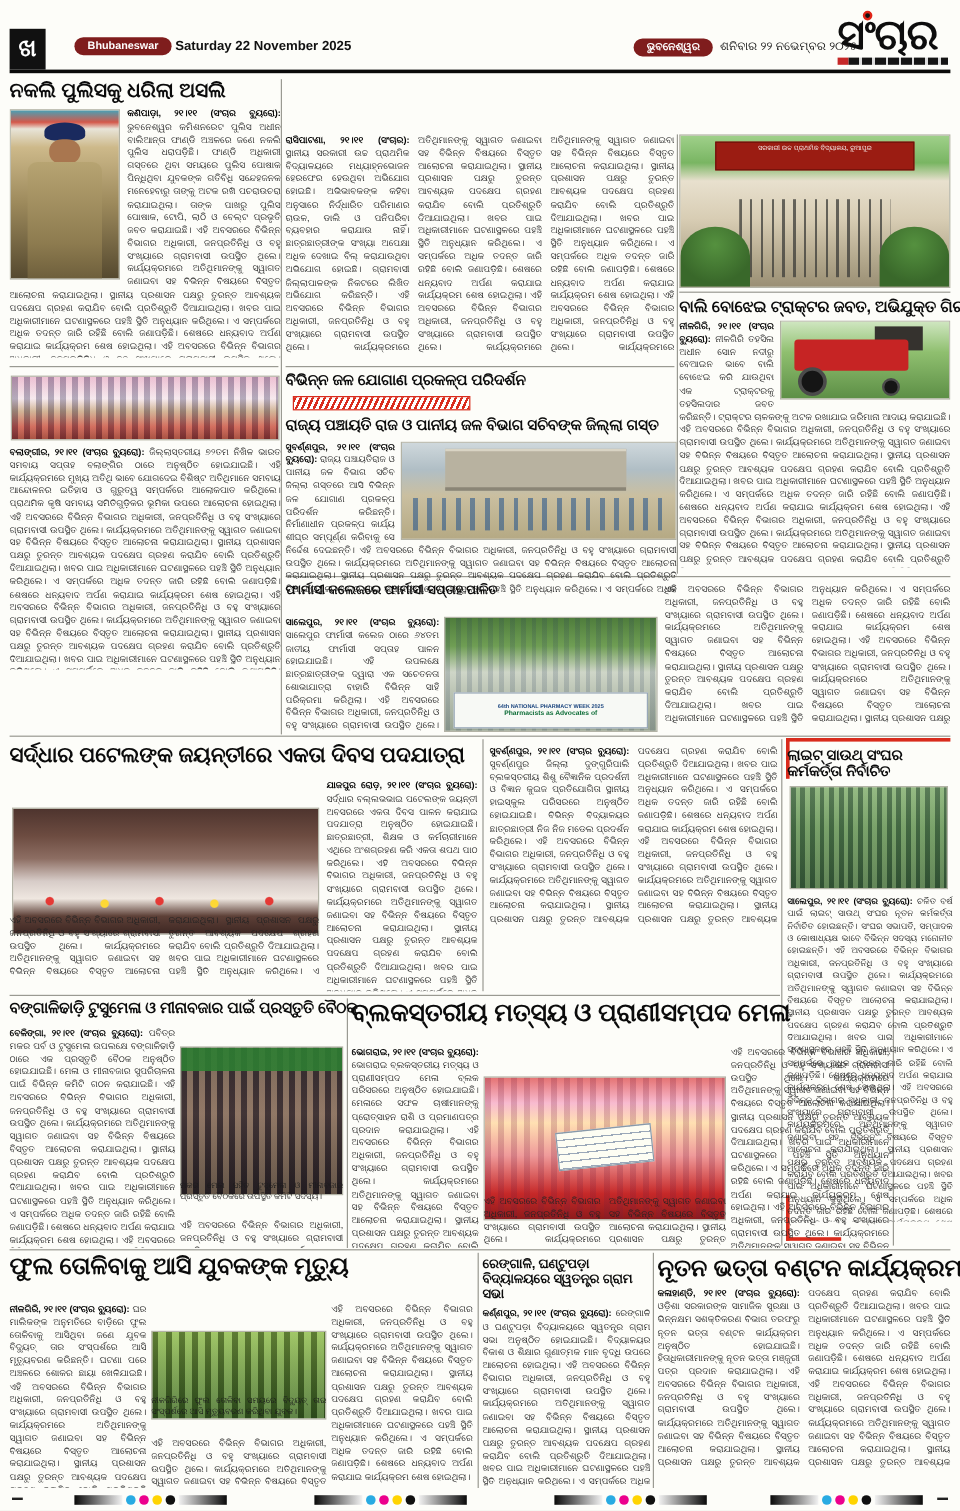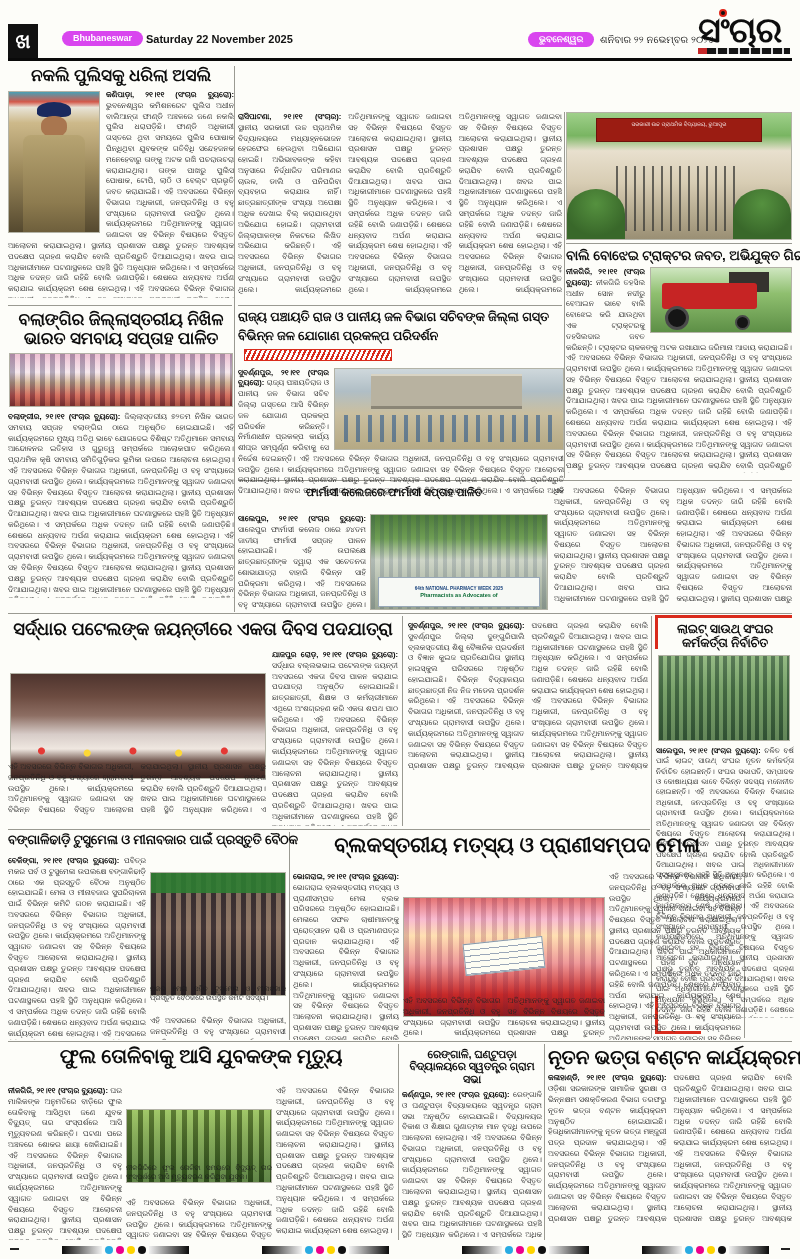--- a/index.html
+++ b/index.html
@@ -1,20 +1,20 @@
 <!DOCTYPE html>
 <html><head>
 <meta charset="utf-8">
 <style>
   *{margin:0;padding:0;box-sizing:border-box}
   html,body{background:#e9e9e4}
   #page{position:relative;width:800px;height:1259px;margin:0 auto;background:#fdfdf9;
         font-family:"Liberation Sans","DejaVu Sans",sans-serif;color:#111;overflow:hidden}
   .abs{position:absolute}
-  .hl{font-weight:bold;color:#0b0b0b;line-height:1.12;text-align:center;letter-spacing:-.2px}
+  .hl{font-weight:bold;color:#0b0b0b;line-height:1.12;letter-spacing:-.2px}
   .body-txt{font-size:7.6px;line-height:1.42;text-align:justify;color:#232323;overflow:hidden}
   .dl{font-weight:bold;color:#000}
   .c2{column-count:2;column-gap:7px}
   .c3{column-count:3;column-gap:7px}
   .vr{background:#9a9a92;width:1px}
   .hr{background:#9a9a92;height:1px}
   .red{background:#d92b1c}
   .ph{position:relative;overflow:hidden;border:1px solid #b3b3a6}
   
   .ph-police{background:linear-gradient(180deg,#49a0b5 0%,#d4584a 7%,#e8e4d8 11%,#cdb98a 22%,#9d8a5c 55%,#55492f 100%)}
@@ -43,21 +43,21 @@
   .pb1{font-size:4.6px;font-weight:bold;color:#16417c}
   .pb2{font-size:5.6px;font-weight:bold;color:#0b6b35}
   .ph-stage{background:radial-gradient(circle at 12% 74%,#e53935 0 3px,transparent 4px),radial-gradient(circle at 30% 76%,#fdd835 0 3px,transparent 4px),radial-gradient(circle at 48% 74%,#e53935 0 3px,transparent 4px),radial-gradient(circle at 66% 76%,#fdd835 0 3px,transparent 4px),radial-gradient(circle at 84% 74%,#e53935 0 3px,transparent 4px),linear-gradient(180deg,#4e342e 0%,#6d4c41 22%,#8d6e63 40%,#d7ccc8 58%,#efe7e0 72%,#5d4037 86%,#3e2723 100%)}
   .ph-laity{background:repeating-linear-gradient(90deg,rgba(20,30,50,.35) 0 4px,rgba(240,240,235,.2) 4px 8px),linear-gradient(180deg,#7fae6b 0%,#5c8f4a 40%,#3f6b33 100%)}
   .ph-tusu{background:linear-gradient(180deg,rgba(46,125,50,.9) 0 16%,transparent 16%),repeating-linear-gradient(90deg,rgba(10,10,25,.5) 0 5px,rgba(205,185,155,.28) 5px 10px),linear-gradient(180deg,#5d4a42 0%,#7a5f52 45%,#3c2f28 100%)}
   .ph-mela{background:repeating-linear-gradient(90deg,rgba(120,30,60,.22) 0 5px,transparent 5px 11px),linear-gradient(180deg,#e57373 0%,#f8bbd0 18%,#ffe0b2 32%,#ef9a9a 55%,#c62828 82%,#8e1b1b 100%)}
   .mc{position:absolute;left:30%;top:36%;width:40%;height:27%;background:#fdfdf3;border:1px solid #8899aa;
       transform:rotate(-6deg);background-image:repeating-linear-gradient(180deg,transparent 0 5px,#9aa7b8 5px 6px)}
   .ph-crowd{background:repeating-linear-gradient(90deg,rgba(30,25,20,.42) 0 5px,rgba(225,212,190,.26) 5px 11px),linear-gradient(180deg,#8bc34a 0%,#689f38 35%,#33691e 100%)}
   
-  .pill{background:#d946ef;color:#fff;font-size:9px;font-weight:bold;border-radius:9px;padding:2px 11px;line-height:1.2;display:inline-block}
+  .pill{background:#7f1d1d;color:#fff;font-size:9px;font-weight:bold;border-radius:9px;padding:2px 11px;line-height:1.2;display:inline-block}
   .masthead{font-size:35px;font-weight:bold;letter-spacing:-1px;line-height:1;color:#0d0d0d;position:relative}
   .red-ring{position:absolute;left:21px;top:-3px;width:8px;height:8px;border:2.5px solid #e02417;border-radius:50%;background:#111}
   .tagline{height:6px;width:92px;margin-top:1px;border-left:9px solid #c62828;
            background:repeating-linear-gradient(90deg,#151515 0 9px,#ddd 9px 11px)}
   .hatch{display:inline-block;width:148px;height:12px;vertical-align:middle;margin-left:6px;border:1px solid #d92b1c;
          background:repeating-linear-gradient(115deg,#d92b1c 0 2px,#fff 2px 4.5px)}
   .kick{font-weight:bold;font-size:12.8px;line-height:1.45;color:#0b0b0b;letter-spacing:-.2px}
   .cap-txt{font-size:7px;line-height:1.35;color:#1c1c1c;text-align:justify;overflow:hidden}
   
   .cal{position:absolute;top:1245px;height:9px;display:flex;align-items:center;gap:3px}
@@ -108,21 +108,20 @@
       <div class="ph ph-police" style="float:left;width:92px;height:142px;margin:1px 6px 2px 0">
         <div class="p-cap"></div>
         <div class="p-face"></div>
         <div class="p-uni"></div>
       </div>
       <span class="dl">କଣିପାଡ଼ା, ୨୧।୧୧ (ସଂଚାର ବ୍ୟୁରୋ): </span><span>ଭୁବନେଶ୍ୱର କମିଶନରେଟ ପୁଲିସ ଅଧୀନ ବାଲିଆନ୍ତା ଫାଣ୍ଡି ଅଞ୍ଚଳରେ ଜଣେ ନକଲି ପୁଲିସ ଧରାପଡ଼ିଛି। ଫାଣ୍ଡି ଅଧିକାରୀ ଗସ୍ତରେ ଥିବା ସମୟରେ ପୁଲିସ ପୋଷାକ ପିନ୍ଧିଥିବା ଯୁବକଙ୍କ ଗତିବିଧି ସନ୍ଦେହଜନକ ମନେହେବାରୁ ତାଙ୍କୁ ଅଟକ ରଖି ପଚରାଉଚରା କରାଯାଇଥିଲା। ତାଙ୍କ ପାଖରୁ ପୁଲିସ ପୋଷାକ, ଟୋପି, ଲାଠି ଓ ବେଲ୍ଟ ପ୍ରଭୃତି ଜବତ କରାଯାଇଛି। ଏହି ଅବସରରେ ବିଭିନ୍ନ ବିଭାଗର ଅଧିକାରୀ, ଜନପ୍ରତିନିଧି ଓ ବହୁ ସଂଖ୍ୟାରେ ଗ୍ରାମବାସୀ ଉପସ୍ଥିତ ଥିଲେ। କାର୍ଯ୍ୟକ୍ରମରେ ଅତିଥିମାନଙ୍କୁ ସ୍ୱାଗତ ଜଣାଇବା ସହ ବିଭିନ୍ନ ବିଷୟରେ ବିସ୍ତୃତ ଆଲୋଚନା କରାଯାଇଥିଲା। ସ୍ଥାନୀୟ ପ୍ରଶାସନ ପକ୍ଷରୁ ତୁରନ୍ତ ଆବଶ୍ୟକ ପଦକ୍ଷେପ ଗ୍ରହଣ କରାଯିବ ବୋଲି ପ୍ରତିଶ୍ରୁତି ଦିଆଯାଇଥିଲା। ଖବର ପାଇ ଅଧିକାରୀମାନେ ଘଟଣାସ୍ଥଳରେ ପହଞ୍ଚି ସ୍ଥିତି ଅନୁଧ୍ୟାନ କରିଥିଲେ। ଏ ସମ୍ପର୍କରେ ଅଧିକ ତଦନ୍ତ ଜାରି ରହିଛି ବୋଲି ଜଣାପଡ଼ିଛି। ଶେଷରେ ଧନ୍ୟବାଦ ଅର୍ପଣ କରାଯାଇ କାର୍ଯ୍ୟକ୍ରମ ଶେଷ ହୋଇଥିଲା। ଏହି ଅବସରରେ ବିଭିନ୍ନ ବିଭାଗର ଅଧିକାରୀ, ଜନପ୍ରତିନିଧି ଓ ବହୁ ସଂଖ୍ୟାରେ ଗ୍ରାମବାସୀ ଉପସ୍ଥିତ ଥିଲେ। କାର୍ଯ୍ୟକ୍ରମରେ ଅତିଥିମାନଙ୍କୁ ସ୍ୱାଗତ ଜଣାଇବା ସହ ବିଭିନ୍ନ ବିଷୟରେ ବିସ୍ତୃତ ଆଲୋଚନା କରାଯାଇଥିଲା। ସ୍ଥାନୀୟ ପ୍ରଶାସନ ପକ୍ଷରୁ ତୁରନ୍ତ ଆବଶ୍ୟକ ପଦକ୍ଷେପ ଗ୍ରହଣ କରାଯିବ ବୋଲି ପ୍ରତିଶ୍ରୁତି ଦିଆଯାଇଥିଲା। ଖବର ପାଇ ଅଧିକାରୀମାନେ ଘଟଣାସ୍ଥଳରେ ପହଞ୍ଚି ସ୍ଥିତି ଅନୁଧ୍ୟାନ କରିଥିଲେ। ଏ ସମ୍ପର୍କରେ ଅଧିକ ତଦନ୍ତ ଜାରି ରହିଛି ବୋଲି ଜଣାପଡ଼ିଛି। ଶେଷରେ ଧନ୍ୟବାଦ ଅର୍ପଣ କରାଯାଇ କାର୍ଯ୍ୟକ୍ରମ ଶେଷ ହୋଇଥିଲା।</span>
     </div>
   </div>
 
   <div class="abs" style="left:8px;top:308px;width:226px;height:302px">
-    <div class="hl" style="font-size:17px;margin-top:2px">ବଲାଙ୍ଗିର ଜିଲ୍ଲାସ୍ତରୀୟ ନିଖିଳ ଭାରତ ସମବାୟ ସପ୍ତାହ ପାଳିତ</div>
     <div class="ph ph-coop" style="width:224px;height:54px;margin:5px 0 0 1px"></div>
     <div class="body-txt" style="height:186px;margin-top:5px">
       <span class="dl">ବଲାଙ୍ଗୀର, ୨୧।୧୧ (ସଂଚାର ବ୍ୟୁରୋ): </span><span>ଜିଲ୍ଲାସ୍ତରୀୟ ୭୨ତମ ନିଖିଳ ଭାରତ ସମବାୟ ସପ୍ତାହ ବଲାଙ୍ଗିର ଠାରେ ଅନୁଷ୍ଠିତ ହୋଇଯାଇଛି। ଏହି କାର୍ଯ୍ୟକ୍ରମରେ ମୁଖ୍ୟ ଅତିଥି ଭାବେ ଯୋଗଦେଇ ବିଶିଷ୍ଟ ଅତିଥିମାନେ ସମବାୟ ଆନ୍ଦୋଳନର ଇତିହାସ ଓ ଗୁରୁତ୍ୱ ସମ୍ପର୍କରେ ଆଲୋକପାତ କରିଥିଲେ। ପ୍ରାଥମିକ କୃଷି ସମବାୟ ସମିତିଗୁଡ଼ିକର ଭୂମିକା ଉପରେ ଆଲୋଚନା ହୋଇଥିଲା। ଏହି ଅବସରରେ ବିଭିନ୍ନ ବିଭାଗର ଅଧିକାରୀ, ଜନପ୍ରତିନିଧି ଓ ବହୁ ସଂଖ୍ୟାରେ ଗ୍ରାମବାସୀ ଉପସ୍ଥିତ ଥିଲେ। କାର୍ଯ୍ୟକ୍ରମରେ ଅତିଥିମାନଙ୍କୁ ସ୍ୱାଗତ ଜଣାଇବା ସହ ବିଭିନ୍ନ ବିଷୟରେ ବିସ୍ତୃତ ଆଲୋଚନା କରାଯାଇଥିଲା। ସ୍ଥାନୀୟ ପ୍ରଶାସନ ପକ୍ଷରୁ ତୁରନ୍ତ ଆବଶ୍ୟକ ପଦକ୍ଷେପ ଗ୍ରହଣ କରାଯିବ ବୋଲି ପ୍ରତିଶ୍ରୁତି ଦିଆଯାଇଥିଲା। ଖବର ପାଇ ଅଧିକାରୀମାନେ ଘଟଣାସ୍ଥଳରେ ପହଞ୍ଚି ସ୍ଥିତି ଅନୁଧ୍ୟାନ କରିଥିଲେ। ଏ ସମ୍ପର୍କରେ ଅଧିକ ତଦନ୍ତ ଜାରି ରହିଛି ବୋଲି ଜଣାପଡ଼ିଛି। ଶେଷରେ ଧନ୍ୟବାଦ ଅର୍ପଣ କରାଯାଇ କାର୍ଯ୍ୟକ୍ରମ ଶେଷ ହୋଇଥିଲା। ଏହି ଅବସରରେ ବିଭିନ୍ନ ବିଭାଗର ଅଧିକାରୀ, ଜନପ୍ରତିନିଧି ଓ ବହୁ ସଂଖ୍ୟାରେ ଗ୍ରାମବାସୀ ଉପସ୍ଥିତ ଥିଲେ। କାର୍ଯ୍ୟକ୍ରମରେ ଅତିଥିମାନଙ୍କୁ ସ୍ୱାଗତ ଜଣାଇବା ସହ ବିଭିନ୍ନ ବିଷୟରେ ବିସ୍ତୃତ ଆଲୋଚନା କରାଯାଇଥିଲା। ସ୍ଥାନୀୟ ପ୍ରଶାସନ ପକ୍ଷରୁ ତୁରନ୍ତ ଆବଶ୍ୟକ ପଦକ୍ଷେପ ଗ୍ରହଣ କରାଯିବ ବୋଲି ପ୍ରତିଶ୍ରୁତି ଦିଆଯାଇଥିଲା। ଖବର ପାଇ ଅଧିକାରୀମାନେ ଘଟଣାସ୍ଥଳରେ ପହଞ୍ଚି ସ୍ଥିତି ଅନୁଧ୍ୟାନ କରିଥିଲେ। ଏ ସମ୍ପର୍କରେ ଅଧିକ ତଦନ୍ତ ଜାରି ରହିଛି ବୋଲି ଜଣାପଡ଼ିଛି। ଶେଷରେ ଧନ୍ୟବାଦ ଅର୍ପଣ କରାଯାଇ କାର୍ଯ୍ୟକ୍ରମ ଶେଷ ହୋଇଥିଲା।</span>
     </div>
   </div>
 
   <div class="abs" style="left:238px;top:64px;width:554px;height:240px">
     <div class="body-txt c3 abs" style="left:0;top:48px;width:324px;height:190px">
       <span class="dl">ରାସିପାଟଣା, ୨୧।୧୧ (ସଂଚାର): </span><span>ସ୍ଥାନୀୟ ସରକାରୀ ଉଚ୍ଚ ପ୍ରାଥମିକ ବିଦ୍ୟାଳୟରେ ମଧ୍ୟାହ୍ନଭୋଜନ ହେରଫେର ହେଉଥିବା ଅଭିଯୋଗ ହୋଇଛି। ଅଭିଭାବକଙ୍କ କହିବା ଅନୁସାରେ ନିର୍ଦ୍ଧାରିତ ପରିମାଣର ଚାଉଳ, ଡାଲି ଓ ପନିପରିବା ବ୍ୟବହାର କରାଯାଉ ନାହିଁ। ଛାତ୍ରଛାତ୍ରୀଙ୍କ ସଂଖ୍ୟା ଅପେକ୍ଷା ଅଧିକ ଦେଖାଇ ବିଲ୍ କରାଯାଉଥିବା ଅଭିଯୋଗ ହୋଇଛି। ଗ୍ରାମବାସୀ ଜିଲ୍ଲାପାଳଙ୍କ ନିକଟରେ ଲିଖିତ ଅଭିଯୋଗ କରିଛନ୍ତି। ଏହି ଅବସରରେ ବିଭିନ୍ନ ବିଭାଗର ଅଧିକାରୀ, ଜନପ୍ରତିନିଧି ଓ ବହୁ ସଂଖ୍ୟାରେ ଗ୍ରାମବାସୀ ଉପସ୍ଥିତ ଥିଲେ। କାର୍ଯ୍ୟକ୍ରମରେ ଅତିଥିମାନଙ୍କୁ ସ୍ୱାଗତ ଜଣାଇବା ସହ ବିଭିନ୍ନ ବିଷୟରେ ବିସ୍ତୃତ ଆଲୋଚନା କରାଯାଇଥିଲା। ସ୍ଥାନୀୟ ପ୍ରଶାସନ ପକ୍ଷରୁ ତୁରନ୍ତ ଆବଶ୍ୟକ ପଦକ୍ଷେପ ଗ୍ରହଣ କରାଯିବ ବୋଲି ପ୍ରତିଶ୍ରୁତି ଦିଆଯାଇଥିଲା। ଖବର ପାଇ ଅଧିକାରୀମାନେ ଘଟଣାସ୍ଥଳରେ ପହଞ୍ଚି ସ୍ଥିତି ଅନୁଧ୍ୟାନ କରିଥିଲେ। ଏ ସମ୍ପର୍କରେ ଅଧିକ ତଦନ୍ତ ଜାରି ରହିଛି ବୋଲି ଜଣାପଡ଼ିଛି। ଶେଷରେ ଧନ୍ୟବାଦ ଅର୍ପଣ କରାଯାଇ କାର୍ଯ୍ୟକ୍ରମ ଶେଷ ହୋଇଥିଲା। ଏହି ଅବସରରେ ବିଭିନ୍ନ ବିଭାଗର ଅଧିକାରୀ, ଜନପ୍ରତିନିଧି ଓ ବହୁ ସଂଖ୍ୟାରେ ଗ୍ରାମବାସୀ ଉପସ୍ଥିତ ଥିଲେ। କାର୍ଯ୍ୟକ୍ରମରେ ଅତିଥିମାନଙ୍କୁ ସ୍ୱାଗତ ଜଣାଇବା ସହ ବିଭିନ୍ନ ବିଷୟରେ ବିସ୍ତୃତ ଆଲୋଚନା କରାଯାଇଥିଲା। ସ୍ଥାନୀୟ ପ୍ରଶାସନ ପକ୍ଷରୁ ତୁରନ୍ତ ଆବଶ୍ୟକ ପଦକ୍ଷେପ ଗ୍ରହଣ କରାଯିବ ବୋଲି ପ୍ରତିଶ୍ରୁତି ଦିଆଯାଇଥିଲା। ଖବର ପାଇ ଅଧିକାରୀମାନେ ଘଟଣାସ୍ଥଳରେ ପହଞ୍ଚି ସ୍ଥିତି ଅନୁଧ୍ୟାନ କରିଥିଲେ। ଏ ସମ୍ପର୍କରେ ଅଧିକ ତଦନ୍ତ ଜାରି ରହିଛି ବୋଲି ଜଣାପଡ଼ିଛି। ଶେଷରେ ଧନ୍ୟବାଦ ଅର୍ପଣ କରାଯାଇ କାର୍ଯ୍ୟକ୍ରମ ଶେଷ ହୋଇଥିଲା। ଏହି ଅବସରରେ ବିଭିନ୍ନ ବିଭାଗର ଅଧିକାରୀ, ଜନପ୍ରତିନିଧି ଓ ବହୁ ସଂଖ୍ୟାରେ ଗ୍ରାମବାସୀ ଉପସ୍ଥିତ ଥିଲେ। କାର୍ଯ୍ୟକ୍ରମରେ ଅତିଥିମାନଙ୍କୁ ସ୍ୱାଗତ ଜଣାଇବା ସହ ବିଭିନ୍ନ ବିଷୟରେ ବିସ୍ତୃତ ଆଲୋଚନା କରାଯାଇଥିଲା। ସ୍ଥାନୀୟ ପ୍ରଶାସନ ପକ୍ଷରୁ ତୁରନ୍ତ ଆବଶ୍ୟକ ପଦକ୍ଷେପ ଗ୍ରହଣ କରାଯିବ ବୋଲି ପ୍ରତିଶ୍ରୁତି ଦିଆଯାଇଥିଲା। ଖବର ପାଇ ଅଧିକାରୀମାନେ ଘଟଣାସ୍ଥଳରେ ପହଞ୍ଚି ସ୍ଥିତି ଅନୁଧ୍ୟାନ କରିଥିଲେ। ଏ ସମ୍ପର୍କରେ ଅଧିକ ତଦନ୍ତ ଜାରି ରହିଛି ବୋଲି ଜଣାପଡ଼ିଛି। ଶେଷରେ ଧନ୍ୟବାଦ ଅର୍ପଣ କରାଯାଇ କାର୍ଯ୍ୟକ୍ରମ ଶେଷ ହୋଇଥିଲା।</span>
     </div>
@@ -141,22 +140,22 @@
         <div class="tr-cab"></div>
         <div class="tr-body"></div>
         <div class="tr-w1"></div>
         <div class="tr-w2"></div>
       </div>
       <span class="dl">ନୀଳଗିରି, ୨୧।୧୧ (ସଂଚାର ବ୍ୟୁରୋ): </span><span>ନୀଳଗିରି ତହସିଲ ଅଧୀନ ସୋନ ନଦୀରୁ ବେଆଇନ ଭାବେ ବାଲି ବୋଝେଇ କରି ଯାଉଥିବା ଏକ ଟ୍ରାକ୍ଟରକୁ ତହସିଲଦାର ଜବତ କରିଛନ୍ତି। ଟ୍ରାକ୍ଟର ଚାଳକଙ୍କୁ ଅଟକ ରଖାଯାଇ ଜରିମାନା ଆଦାୟ କରାଯାଇଛି। ଏହି ଅବସରରେ ବିଭିନ୍ନ ବିଭାଗର ଅଧିକାରୀ, ଜନପ୍ରତିନିଧି ଓ ବହୁ ସଂଖ୍ୟାରେ ଗ୍ରାମବାସୀ ଉପସ୍ଥିତ ଥିଲେ। କାର୍ଯ୍ୟକ୍ରମରେ ଅତିଥିମାନଙ୍କୁ ସ୍ୱାଗତ ଜଣାଇବା ସହ ବିଭିନ୍ନ ବିଷୟରେ ବିସ୍ତୃତ ଆଲୋଚନା କରାଯାଇଥିଲା। ସ୍ଥାନୀୟ ପ୍ରଶାସନ ପକ୍ଷରୁ ତୁରନ୍ତ ଆବଶ୍ୟକ ପଦକ୍ଷେପ ଗ୍ରହଣ କରାଯିବ ବୋଲି ପ୍ରତିଶ୍ରୁତି ଦିଆଯାଇଥିଲା। ଖବର ପାଇ ଅଧିକାରୀମାନେ ଘଟଣାସ୍ଥଳରେ ପହଞ୍ଚି ସ୍ଥିତି ଅନୁଧ୍ୟାନ କରିଥିଲେ। ଏ ସମ୍ପର୍କରେ ଅଧିକ ତଦନ୍ତ ଜାରି ରହିଛି ବୋଲି ଜଣାପଡ଼ିଛି। ଶେଷରେ ଧନ୍ୟବାଦ ଅର୍ପଣ କରାଯାଇ କାର୍ଯ୍ୟକ୍ରମ ଶେଷ ହୋଇଥିଲା। ଏହି ଅବସରରେ ବିଭିନ୍ନ ବିଭାଗର ଅଧିକାରୀ, ଜନପ୍ରତିନିଧି ଓ ବହୁ ସଂଖ୍ୟାରେ ଗ୍ରାମବାସୀ ଉପସ୍ଥିତ ଥିଲେ। କାର୍ଯ୍ୟକ୍ରମରେ ଅତିଥିମାନଙ୍କୁ ସ୍ୱାଗତ ଜଣାଇବା ସହ ବିଭିନ୍ନ ବିଷୟରେ ବିସ୍ତୃତ ଆଲୋଚନା କରାଯାଇଥିଲା। ସ୍ଥାନୀୟ ପ୍ରଶାସନ ପକ୍ଷରୁ ତୁରନ୍ତ ଆବଶ୍ୟକ ପଦକ୍ଷେପ ଗ୍ରହଣ କରାଯିବ ବୋଲି ପ୍ରତିଶ୍ରୁତି ଦିଆଯାଇଥିଲା। ଖବର ପାଇ ଅଧିକାରୀମାନେ ଘଟଣାସ୍ଥଳରେ ପହଞ୍ଚି ସ୍ଥିତି ଅନୁଧ୍ୟାନ କରିଥିଲେ। ଏ ସମ୍ପର୍କରେ ଅଧିକ ତଦନ୍ତ ଜାରି ରହିଛି ବୋଲି ଜଣାପଡ଼ିଛି। ଶେଷରେ ଧନ୍ୟବାଦ ଅର୍ପଣ କରାଯାଇ କାର୍ଯ୍ୟକ୍ରମ ଶେଷ ହୋଇଥିଲା।</span>
     </div>
   </div>
 
   <div class="abs" style="left:238px;top:308px;width:326px;height:170px">
+    <div class="kick"><span>ବିଭିନ୍ନ ଜଳ ଯୋଗାଣ ପ୍ରକଳ୍ପ ପରିଦର୍ଶନ</span><span class="hatch"></span></div>
     <div class="kick">ରାଜ୍ୟ ପଞ୍ଚାୟତି ରାଜ ଓ ପାନୀୟ ଜଳ ବିଭାଗ ସଚିବଙ୍କ ଜିଲ୍ଲା ଗସ୍ତ</div>
-    <div class="kick"><span>ବିଭିନ୍ନ ଜଳ ଯୋଗାଣ ପ୍ରକଳ୍ପ ପରିଦର୍ଶନ</span><span class="hatch"></span></div>
     <div class="body-txt" style="height:128px;margin-top:4px">
       <div class="ph ph-water" style="float:right;width:230px;height:82px;margin:0 0 3px 5px">
         <div class="wp-bld"></div>
         <div class="wp-ppl"></div>
       </div>
       <span class="dl">ସୁବର୍ଣ୍ଣପୁର, ୨୧।୧୧ (ସଂଚାର ବ୍ୟୁରୋ): </span><span>ରାଜ୍ୟ ପଞ୍ଚାୟତିରାଜ ଓ ପାନୀୟ ଜଳ ବିଭାଗ ସଚିବ ଜିଲ୍ଲା ଗସ୍ତରେ ଆସି ବିଭିନ୍ନ ଜଳ ଯୋଗାଣ ପ୍ରକଳ୍ପ ପରିଦର୍ଶନ କରିଛନ୍ତି। ନିର୍ମାଣାଧୀନ ପ୍ରକଳ୍ପ କାର୍ଯ୍ୟ ଶୀଘ୍ର ସମ୍ପୂର୍ଣ୍ଣ କରିବାକୁ ସେ ନିର୍ଦ୍ଦେଶ ଦେଇଛନ୍ତି। ଏହି ଅବସରରେ ବିଭିନ୍ନ ବିଭାଗର ଅଧିକାରୀ, ଜନପ୍ରତିନିଧି ଓ ବହୁ ସଂଖ୍ୟାରେ ଗ୍ରାମବାସୀ ଉପସ୍ଥିତ ଥିଲେ। କାର୍ଯ୍ୟକ୍ରମରେ ଅତିଥିମାନଙ୍କୁ ସ୍ୱାଗତ ଜଣାଇବା ସହ ବିଭିନ୍ନ ବିଷୟରେ ବିସ୍ତୃତ ଆଲୋଚନା କରାଯାଇଥିଲା। ସ୍ଥାନୀୟ ପ୍ରଶାସନ ପକ୍ଷରୁ ତୁରନ୍ତ ଆବଶ୍ୟକ ପଦକ୍ଷେପ ଗ୍ରହଣ କରାଯିବ ବୋଲି ପ୍ରତିଶ୍ରୁତି ଦିଆଯାଇଥିଲା। ଖବର ପାଇ ଅଧିକାରୀମାନେ ଘଟଣାସ୍ଥଳରେ ପହଞ୍ଚି ସ୍ଥିତି ଅନୁଧ୍ୟାନ କରିଥିଲେ। ଏ ସମ୍ପର୍କରେ ଅଧିକ ତଦନ୍ତ ଜାରି ରହିଛି ବୋଲି ଜଣାପଡ଼ିଛି। ଶେଷରେ ଧନ୍ୟବାଦ ଅର୍ପଣ କରାଯାଇ କାର୍ଯ୍ୟକ୍ରମ ଶେଷ ହୋଇଥିଲା। ଏହି ଅବସରରେ ବିଭିନ୍ନ ବିଭାଗର ଅଧିକାରୀ, ଜନପ୍ରତିନିଧି ଓ ବହୁ ସଂଖ୍ୟାରେ ଗ୍ରାମବାସୀ ଉପସ୍ଥିତ ଥିଲେ। କାର୍ଯ୍ୟକ୍ରମରେ ଅତିଥିମାନଙ୍କୁ ସ୍ୱାଗତ ଜଣାଇବା ସହ ବିଭିନ୍ନ ବିଷୟରେ ବିସ୍ତୃତ ଆଲୋଚନା କରାଯାଇଥିଲା। ସ୍ଥାନୀୟ ପ୍ରଶାସନ ପକ୍ଷରୁ ତୁରନ୍ତ ଆବଶ୍ୟକ ପଦକ୍ଷେପ ଗ୍ରହଣ କରାଯିବ ବୋଲି ପ୍ରତିଶ୍ରୁତି ଦିଆଯାଇଥିଲା। ଖବର ପାଇ ଅଧିକାରୀମାନେ ଘଟଣାସ୍ଥଳରେ ପହଞ୍ଚି ସ୍ଥିତି ଅନୁଧ୍ୟାନ କରିଥିଲେ। ଏ ସମ୍ପର୍କରେ ଅଧିକ ତଦନ୍ତ ଜାରି ରହିଛି ବୋଲି ଜଣାପଡ଼ିଛି। ଶେଷରେ ଧନ୍ୟବାଦ ଅର୍ପଣ କରାଯାଇ କାର୍ଯ୍ୟକ୍ରମ ଶେଷ ହୋଇଥିଲା।</span>
     </div>
   </div>
 
   <div class="abs" style="left:238px;top:484px;width:554px;height:128px">

